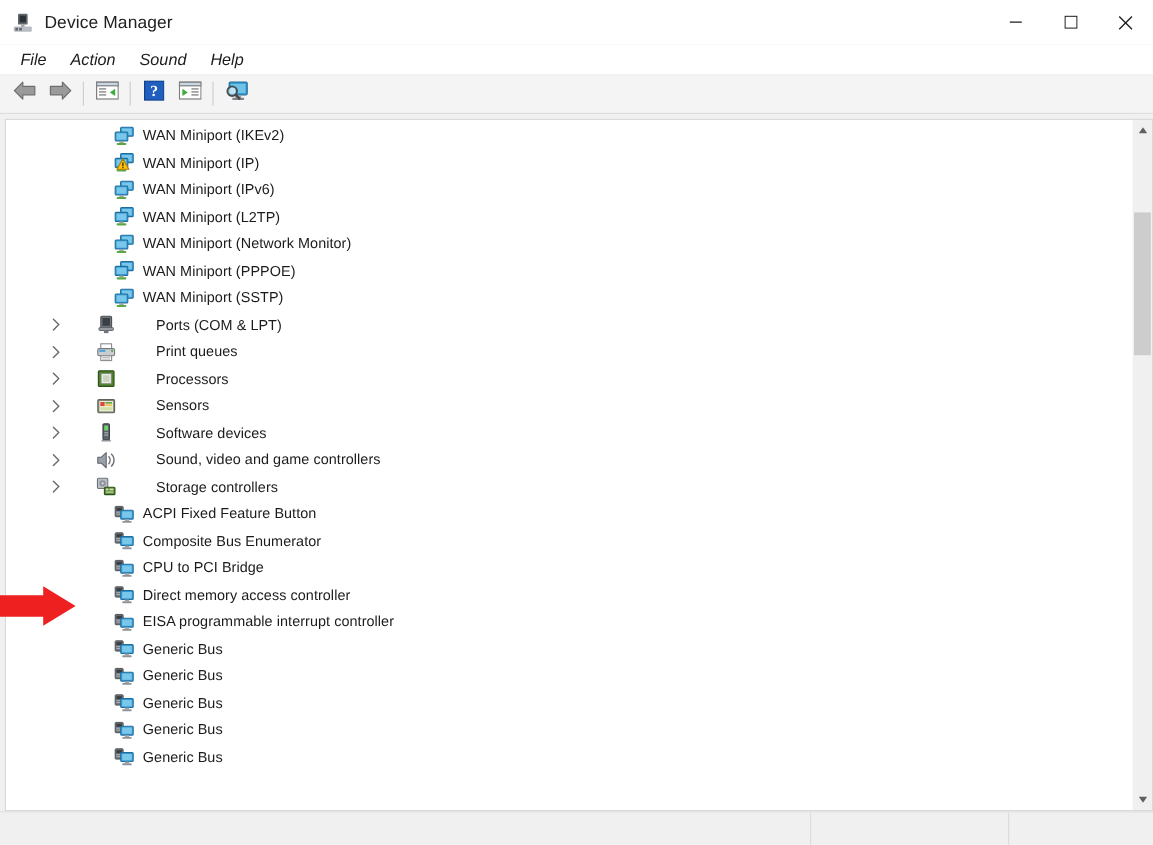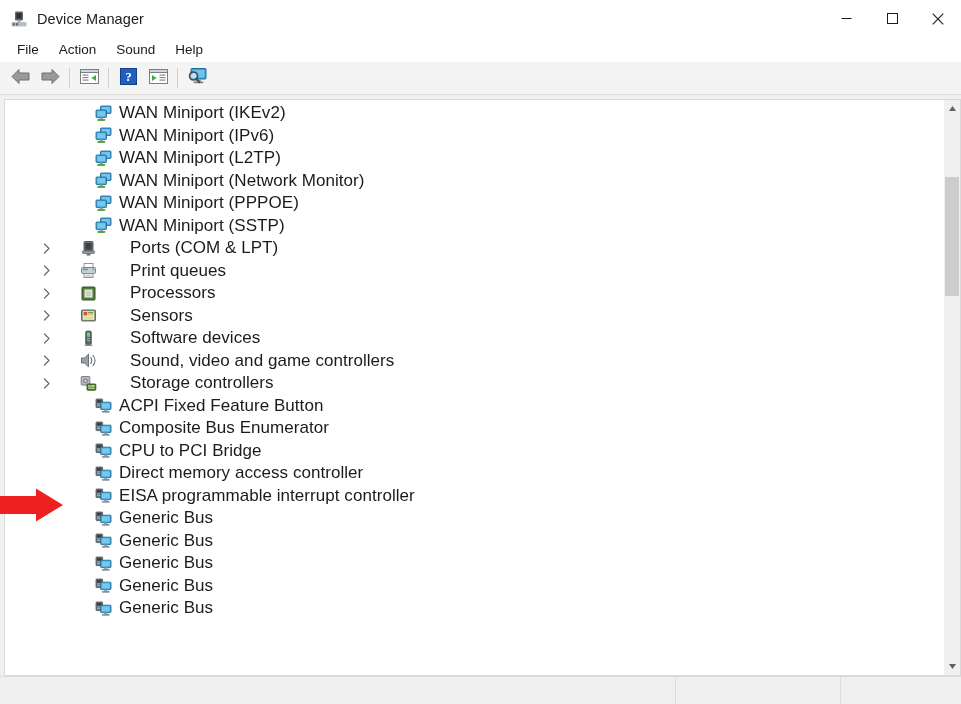--- a/index.html
+++ b/index.html
@@ -48,20 +48,21 @@
   .menubar {
     height: 25px; min-height: 25px;
     display: flex; align-items: center;
     background: #ffffff;
     padding-left: 7px;
   }
   .menu-item {
     font-size: 13.5px; color: #1b1b1b;
     padding: 2px 10px;
     white-space: nowrap;
+    font-style: italic;
   }
 
   
   .toolbar {
     height: 33px; min-height: 33px;
     display: flex; align-items: center;
     background: #f4f4f4;
     border-bottom: 1px solid #dededa;
     padding-left: 5px;
   }
@@ -110,21 +111,21 @@
     color: #5a5a5a;
   }
   .chev svg { display: block; }
   .row-icon {
     width: 17px; height: 17px;
     margin-right: 7px;
     flex: 0 0 auto;
     position: relative;
   }
   .row-label {
-    font-size: 17px;
+    font-size: 12px;
     color: #1b1b1b;
     letter-spacing: .05px;
   }
 
   
   .lvl1 { padding-left: 33px; gap: 26px; }   
   .lvl2 { padding-left: 74px; }   
 
   
   .vscroll {
@@ -299,20 +300,35 @@
           </div>
           <div class="row lvl2">
             <span class="chev"></span>
             <span class="row-icon"><svg width="17" height="17" viewBox="0 0 17 17">
                 <rect x="5.5" y="1" width="10.5" height="7.5" rx="0.8" fill="#3d9fd8" stroke="#1f6f9e" stroke-width="0.9"></rect>
                 <rect x="6.7" y="2.1" width="8.1" height="5.3" fill="#79c7ea"></rect>
                 <rect x="1" y="5" width="10.5" height="7.5" rx="0.8" fill="#3d9fd8" stroke="#1f6f9e" stroke-width="0.9"></rect>
                 <rect x="2.2" y="6.1" width="8.1" height="5.3" fill="#79c7ea"></rect>
                 <rect x="4.4" y="12.5" width="3.7" height="1.6" fill="#9aa1a8"></rect>
                 <rect x="2.2" y="14.1" width="8.1" height="1.8" rx="0.8" fill="#5aa843"></rect>
+                <path d="M7.4 5.4 L12.4 14 L2.4 14 Z" fill="#ffc40a" stroke="#b07d00" stroke-width="0.9" stroke-linejoin="round"></path>
+                <rect x="6.85" y="8.4" width="1.1" height="3" fill="#3a2c00"></rect>
+                <rect x="6.85" y="12" width="1.1" height="1.1" fill="#3a2c00"></rect>
+              </svg></span>
+            <span class="row-label">WAN Miniport (IP)</span>
+          </div>
+          <div class="row lvl2">
+            <span class="chev"></span>
+            <span class="row-icon"><svg width="17" height="17" viewBox="0 0 17 17">
+                <rect x="5.5" y="1" width="10.5" height="7.5" rx="0.8" fill="#3d9fd8" stroke="#1f6f9e" stroke-width="0.9"></rect>
+                <rect x="6.7" y="2.1" width="8.1" height="5.3" fill="#79c7ea"></rect>
+                <rect x="1" y="5" width="10.5" height="7.5" rx="0.8" fill="#3d9fd8" stroke="#1f6f9e" stroke-width="0.9"></rect>
+                <rect x="2.2" y="6.1" width="8.1" height="5.3" fill="#79c7ea"></rect>
+                <rect x="4.4" y="12.5" width="3.7" height="1.6" fill="#9aa1a8"></rect>
+                <rect x="2.2" y="14.1" width="8.1" height="1.8" rx="0.8" fill="#5aa843"></rect>
               </svg></span>
             <span class="row-label">WAN Miniport (IPv6)</span>
           </div>
           <div class="row lvl2">
             <span class="chev"></span>
             <span class="row-icon"><svg width="17" height="17" viewBox="0 0 17 17">
                 <rect x="5.5" y="1" width="10.5" height="7.5" rx="0.8" fill="#3d9fd8" stroke="#1f6f9e" stroke-width="0.9"></rect>
                 <rect x="6.7" y="2.1" width="8.1" height="5.3" fill="#79c7ea"></rect>
                 <rect x="1" y="5" width="10.5" height="7.5" rx="0.8" fill="#3d9fd8" stroke="#1f6f9e" stroke-width="0.9"></rect>
                 <rect x="2.2" y="6.1" width="8.1" height="5.3" fill="#79c7ea"></rect>

